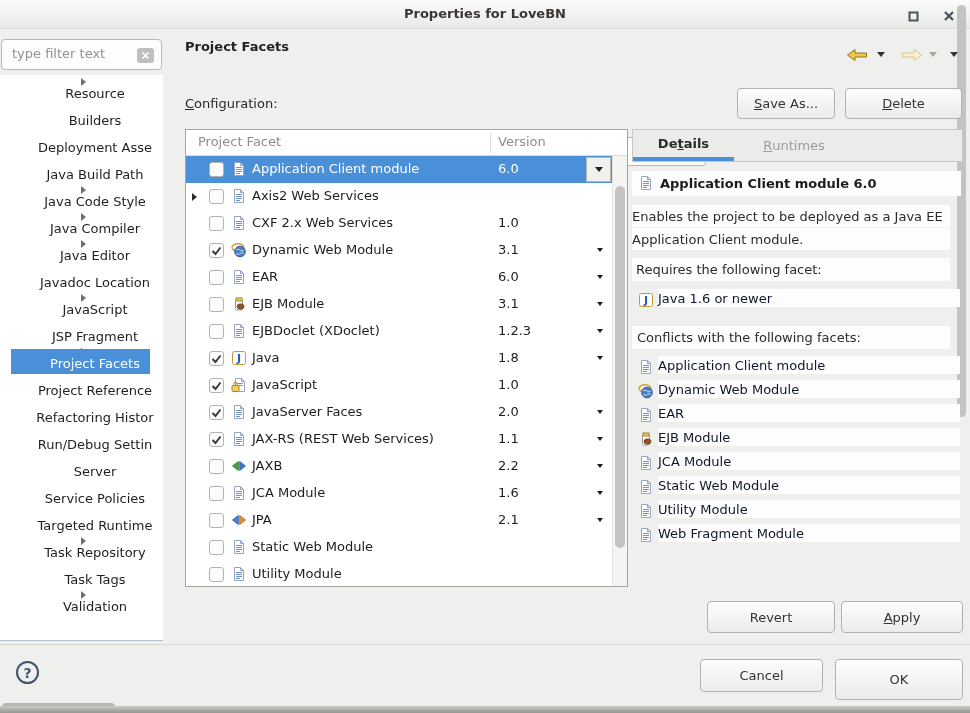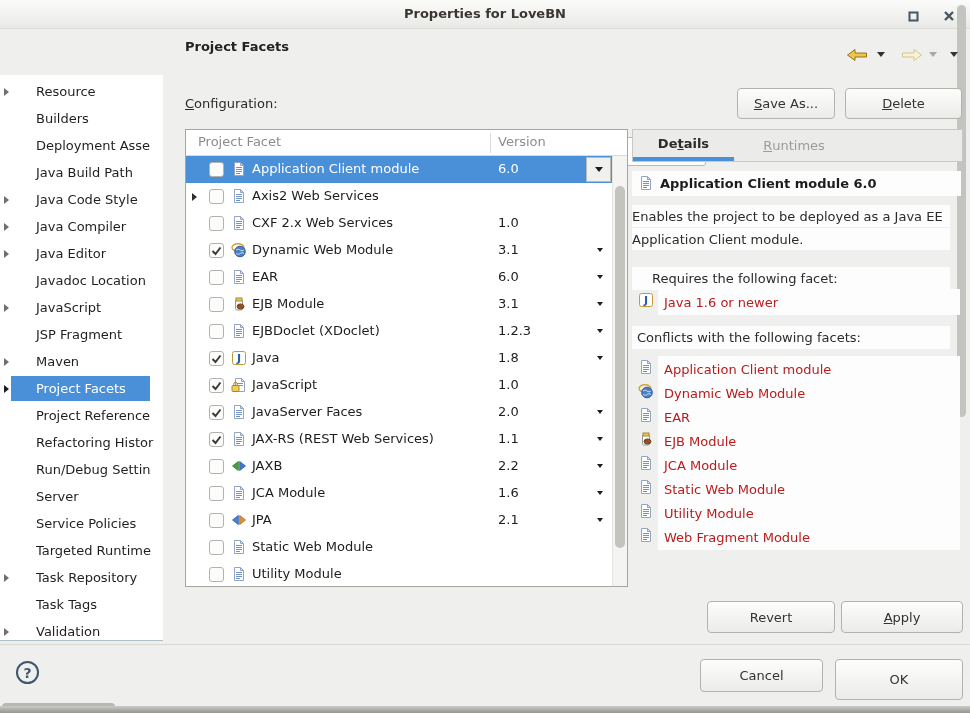--- a/index.html
+++ b/index.html
@@ -14,21 +14,21 @@
   .tb-btn { position:absolute; top:8px; width:16px; height:16px; display:flex; align-items:center; justify-content:center; cursor:default; }
   #max-btn { left:905px; } #close-btn { left:941px; }
 
   
   #filter-box { position:absolute; left:1px; top:39px; width:161px; height:31px; background:#fdfdfc;
     border:1px solid #b8b8b4; border-radius:4px; }
   #filter-ph { position:absolute; left:10px; top:6px; color:#8f928f; }
   #filter-clear { position:absolute; right:7px; top:8px; }
   #tree { position:absolute; left:0; top:75px; width:163px; height:566px; background:#ffffff;
     border-bottom:1px solid #aebfca; padding-top:3px; overflow:hidden; }
-  .tree-item { position:relative; height:27px; display:flex; align-items:center; }
+  .tree-item { position:relative; height:27px; display:flex; align-items:center;flex-direction:column; }
   .tree-item .exp { width:0; height:0; border-left:5px solid #6f6f6b; border-top:4px solid transparent;
     border-bottom:4px solid transparent; margin-left:4px; flex:none; }
   .tree-item .exp.hid { visibility:hidden; }
   .tree-item .tlabel { position:relative; margin-left:27px; white-space:nowrap; color:#1f1f1d; }
   .tree-item.sel::before { content:""; position:absolute; left:11px; right:13px; top:1px; bottom:1px; background:#4a90d9; }
   .tree-item.sel .tlabel { color:#ffffff; }
   .tree-item.sel .exp { border-left-color:#1c1c1a; }
   #tree-sb-v { position:absolute; right:4px; top:5px; width:9px; height:412px; background:#c3c3bf; border-radius:5px; }
   #tree-sb-h { position:absolute; left:2px; bottom:2px; width:113px; height:8px; background:#b7b7b3; border-radius:4px; }
 
@@ -76,28 +76,28 @@
   #tabbar { position:absolute; left:632px; top:129px; width:331px; height:33px; background:#ebebe9; border:1px solid #c8c8c4; }
   .tab { position:absolute; top:0; height:31px; display:flex; align-items:center; justify-content:center; cursor:default; }
   .tab.active { font-weight:bold; color:#2b2b29; border-bottom:4px solid #4a90d9; }
   .tab.inactive { color:#9a9d9e; }
   .band { position:absolute; background:#fdfdfd; display:flex; align-items:center; }
   #facet-title-band { left:632px; top:171px; width:329px; height:25px; }
   #facet-title-band .ficon { left:6px; top:4px; }
   #facet-title-band .btext { position:absolute; left:28px; font-weight:bold; color:#1c1c1a; }
   .desc-band { left:632px; width:318px; height:22px; color:#2b2b29; }
   #desc1 { top:205px; } #desc2 { top:228px; }
-  #req-label-band { left:632px; top:258px; width:318px; height:23px; padding-left:20px; color:#2b2b29;margin-top:9px; }
+  #req-label-band { left:632px; top:258px; width:318px; height:23px; padding-left:4px; color:#2b2b29; }
   #conf-label-band { left:632px; top:326px; width:318px; height:23px; padding-left:5px; color:#2b2b29; }
   #req-list { position:absolute; left:632px; top:289px; width:329px; }
   #conf-list { position:absolute; left:632px; top:356px; width:329px; }
   .ditem { position:relative; height:24px; }
   .ditem .ficon { position:absolute; left:6px; top:3px; }
-  .ditem .dband { position:absolute; left:26px; right:1px; top:0; height:26px; background:#fdfdfd;
-    display:flex; align-items:center; padding-left:6px; color:#b91c1c; white-space:nowrap; }
+  .ditem .dband { position:absolute; left:26px; right:1px; top:0; height:18px; background:#fdfdfd;
+    display:flex; align-items:center; color:#0f172a; white-space:nowrap; }
 
   
   #revert-btn { left:707px; top:601px; width:128px; height:32px; }
   #apply-btn  { left:841px; top:601px; width:122px; height:32px; }
   #divider { position:absolute; left:0; top:644px; width:970px; height:1px; background:#d8d8d4; }
   #help-btn { position:absolute; left:16px; top:661px; width:23px; height:23px; border:2px solid #3d556e;
     border-radius:50%; color:#3d556e; font-weight:bold; font-size:14px; display:flex; align-items:center; justify-content:center; }
   #cancel-btn { left:700px; top:659px; width:123px; height:33px; }
   #ok-btn     { left:835px; top:659px; width:128px; height:41px; }
   #bottom-strip { position:absolute; left:0; top:706px; width:970px; height:7px; background:linear-gradient(#cacac7,#96968f); }
@@ -115,20 +115,29 @@
           <rect x="1.5" y="1.5" width="8" height="8" fill="none" stroke="#47555e" stroke-width="2"></rect>
         </svg>
     </div>
     <div class="tb-btn" id="close-btn">
       <svg width="12" height="12" viewBox="0 0 12 12">
           <path d="M2 2l8 8M10 2l-8 8" stroke="#47555e" stroke-width="2.4"></path>
         </svg>
     </div>
   </div>
 
+  <div id="filter-box">
+    <span id="filter-ph">type filter text</span>
+    <span id="filter-clear">
+      <svg width="17" height="15" viewBox="0 0 17 15">
+          <rect width="17" height="15" rx="3" fill="#bfbfbb"></rect>
+          <path d="M5.5 4.5l6 6M11.5 4.5l-6 6" stroke="#fff" stroke-width="1.6"></path>
+        </svg>
+    </span>
+  </div>
 
   <div id="tree">
       <div class="tree-item">
         <span class="exp"></span>
         <span class="tlabel">Resource</span>
       </div>
       <div class="tree-item">
         <span class="exp hid"></span>
         <span class="tlabel">Builders</span>
       </div>
@@ -156,24 +165,20 @@
         <span class="exp hid"></span>
         <span class="tlabel">Javadoc Location</span>
       </div>
       <div class="tree-item">
         <span class="exp"></span>
         <span class="tlabel">JavaScript</span>
       </div>
       <div class="tree-item">
         <span class="exp hid"></span>
         <span class="tlabel">JSP Fragment</span>
-      </div>
-      <div class="tree-item">
-        <span class="exp"></span>
-        <span class="tlabel">Maven</span>
       </div>
       <div class="tree-item sel">
         <span class="exp"></span>
         <span class="tlabel">Project Facets</span>
       </div>
       <div class="tree-item">
         <span class="exp hid"></span>
         <span class="tlabel">Project Reference</span>
       </div>
       <div class="tree-item">

